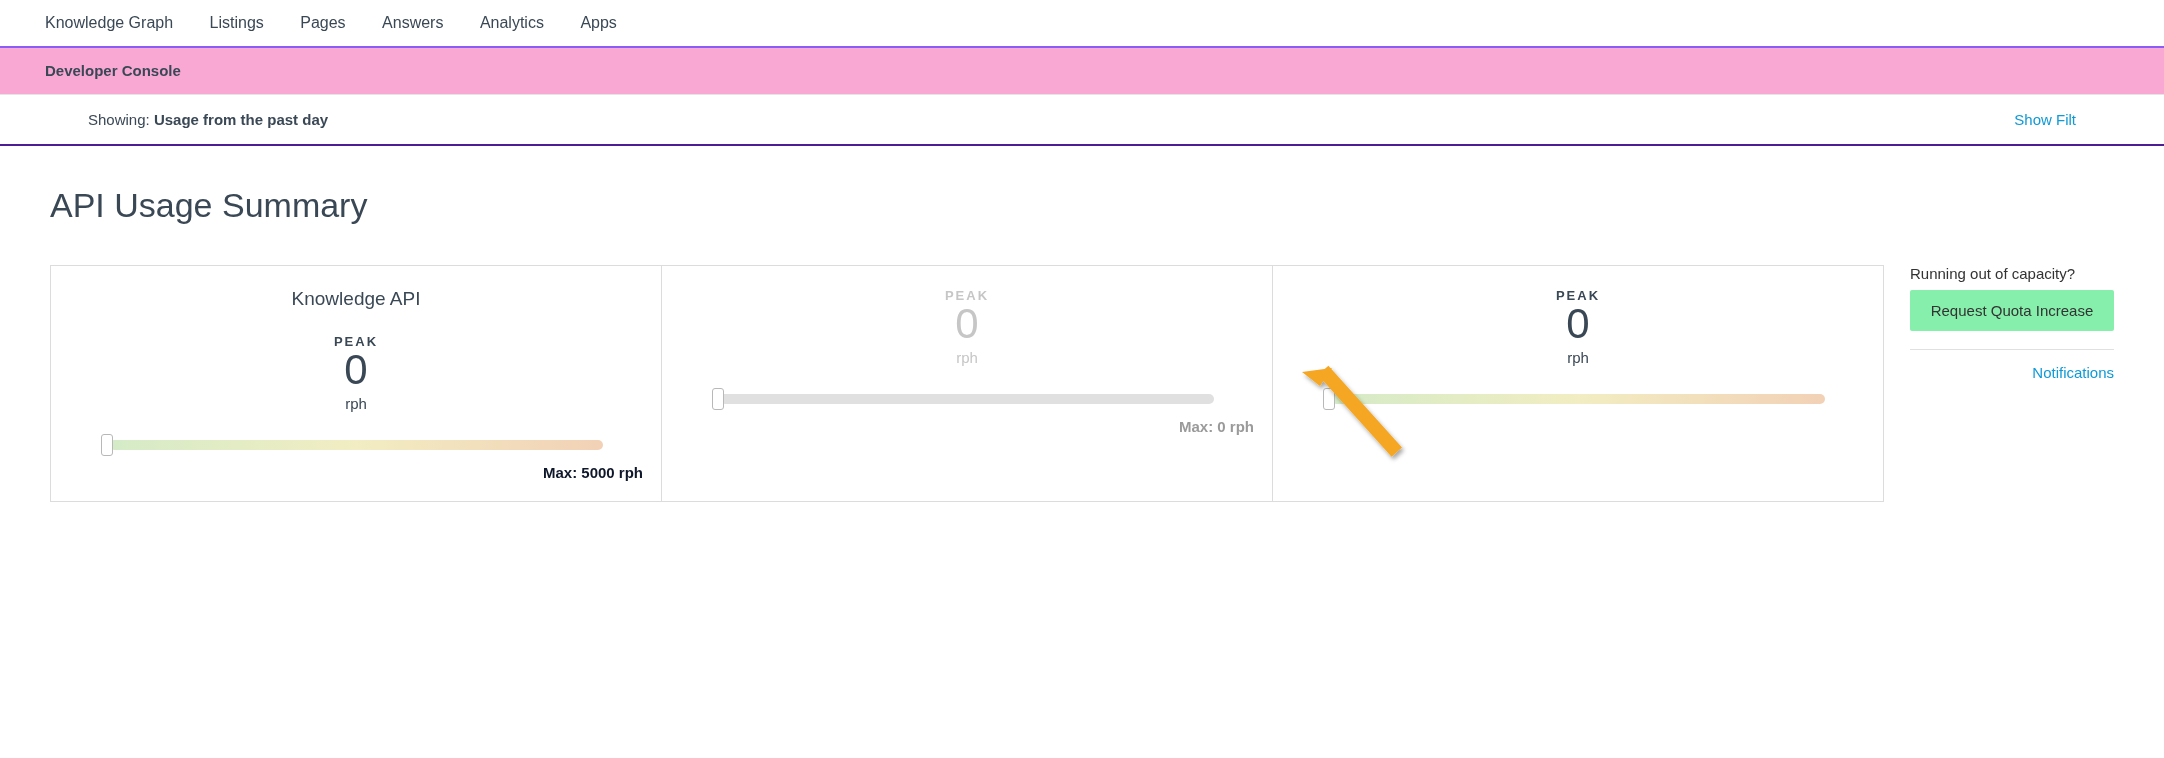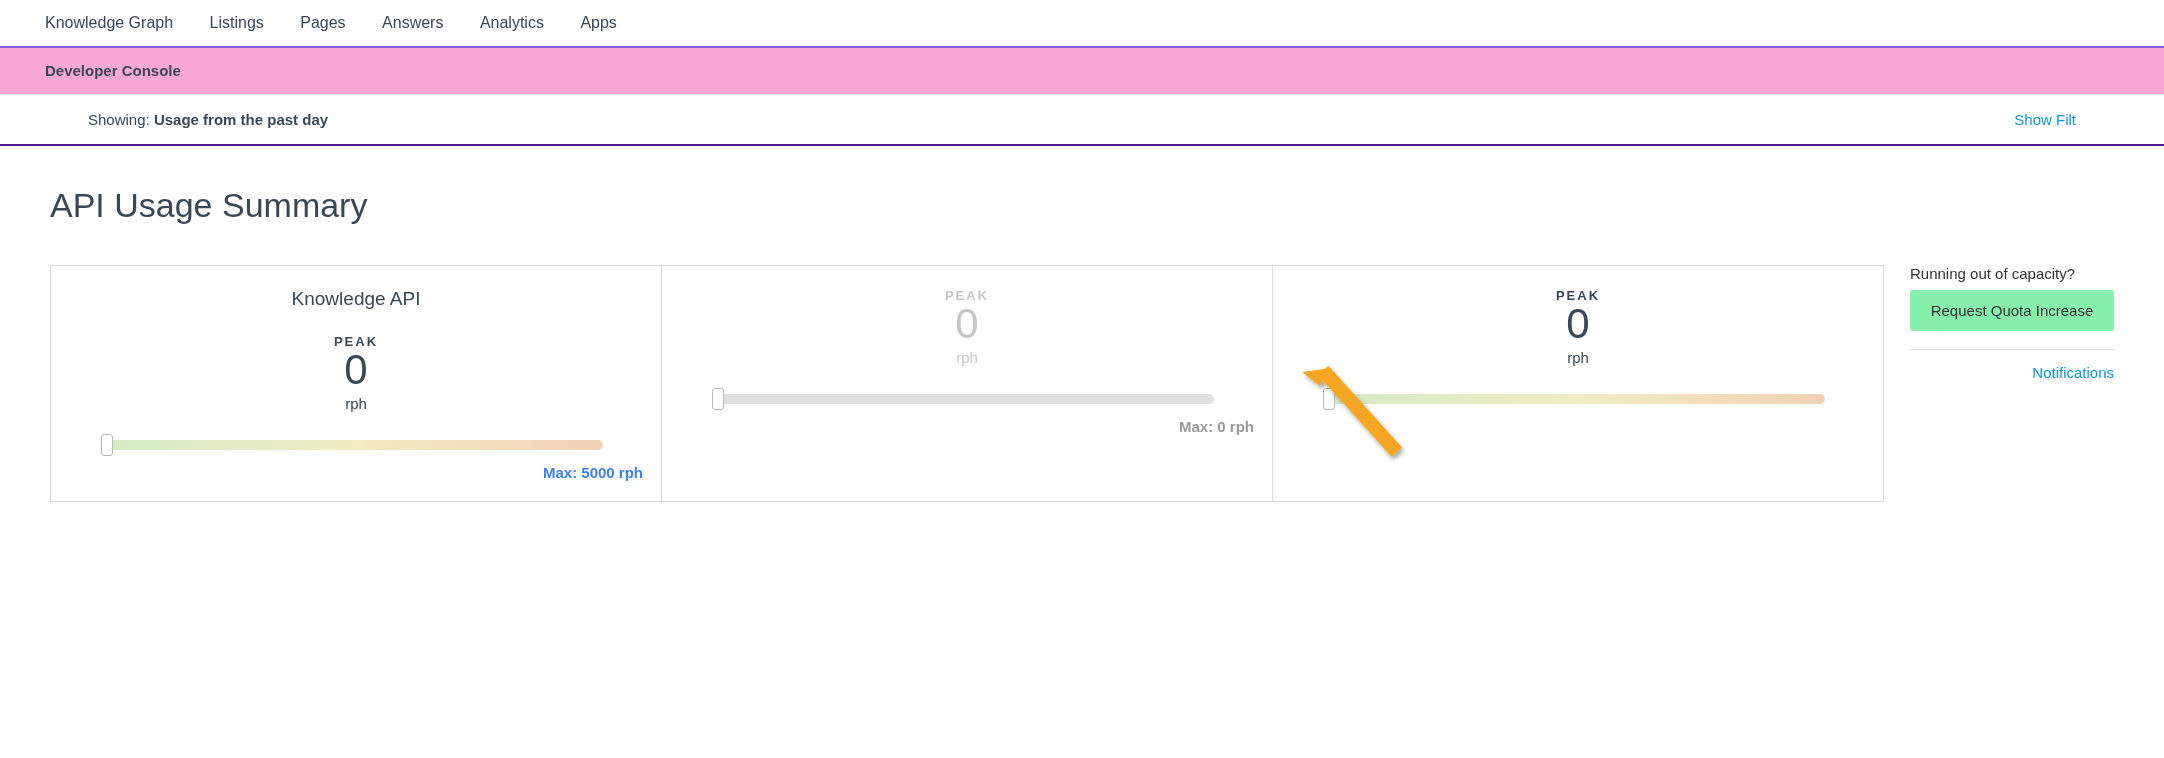--- a/index.html
+++ b/index.html
@@ -92,21 +92,21 @@
       height: 22px;
       border: 1px solid #b8b8b8;
       background: #fff;
       border-radius: 3px;
     }
     .max-label {
       text-align: right;
       font-size: 15px;
       font-weight: 600;
       margin-top: 10px;
-      color: #3b82f6;
+      color: #0f172a;
     }
     .card.disabled .max-label { color: #9a9a9a; }
     
     .sidebar {
       width: 230px;
       padding-left: 26px;
       flex: 0 0 auto;
     }
     .sidebar .q-text {
       font-size: 15px;

